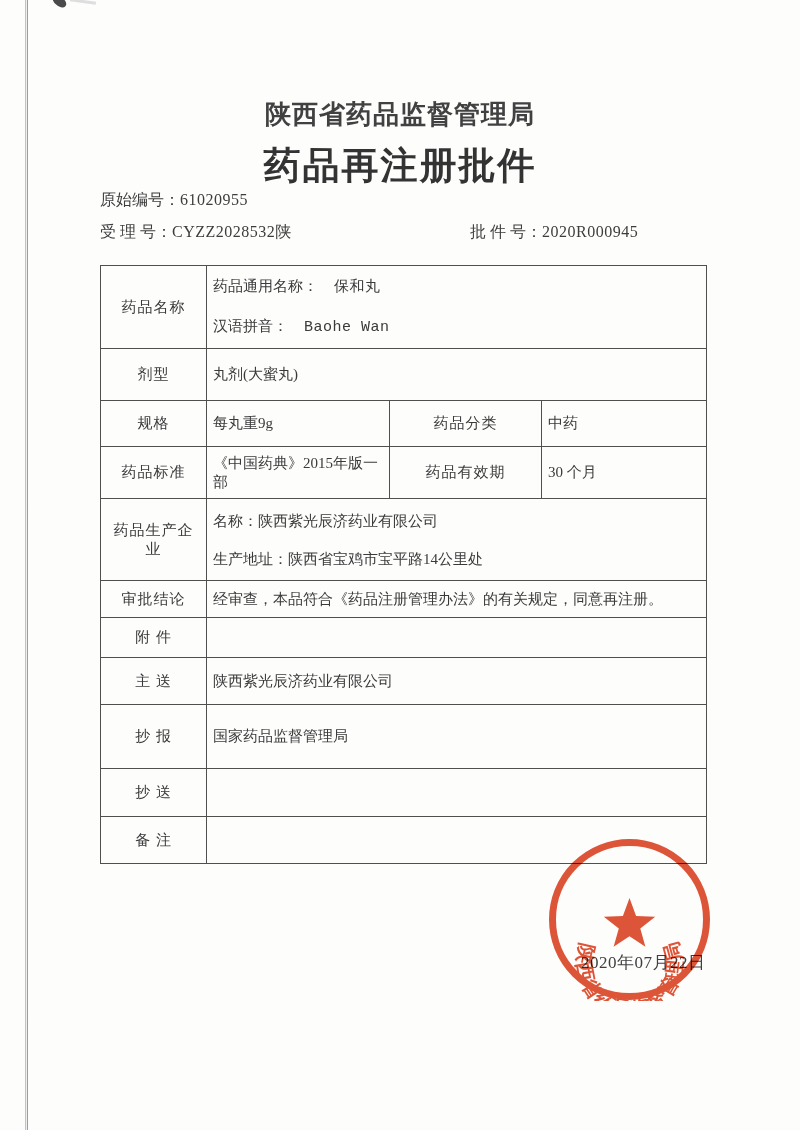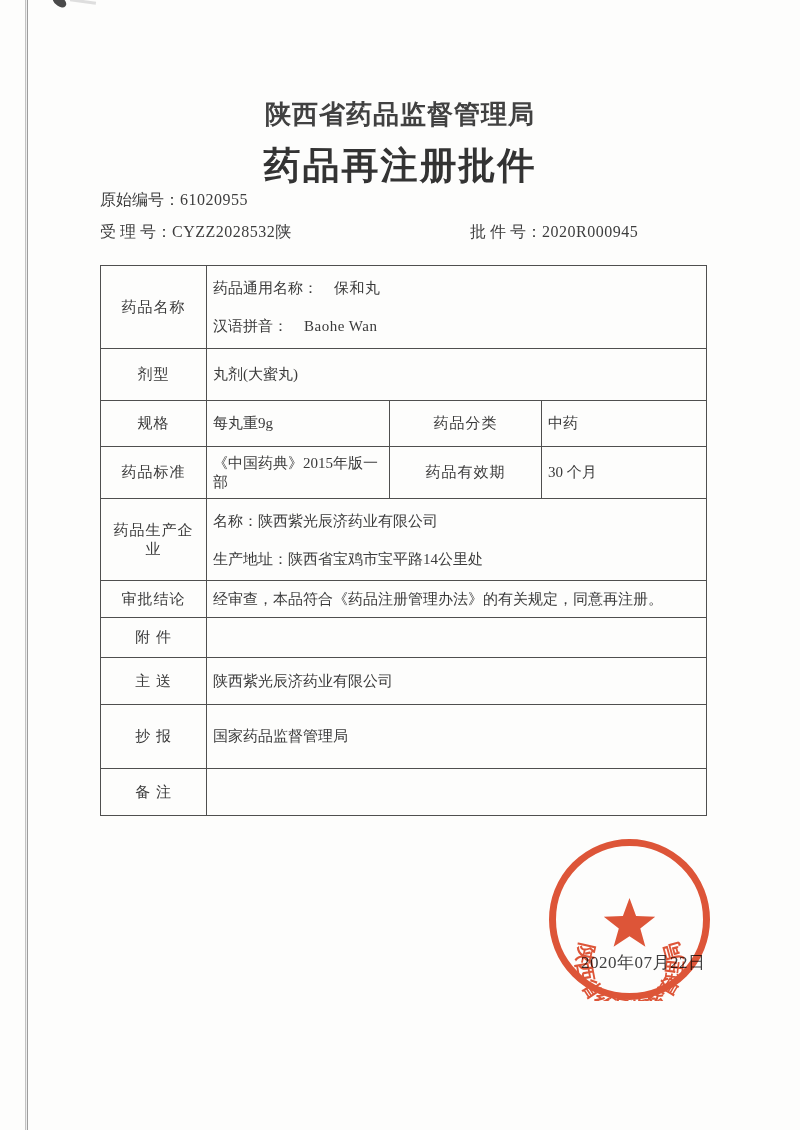--- a/index.html
+++ b/index.html
@@ -50,21 +50,21 @@
   }
   table.approval td{
     border:1px solid #4f4f4f;
     padding:2px 6px;vertical-align:middle;
     overflow:hidden;
   }
   td.lbl{text-align:center;padding:2px 3px;letter-spacing:1px;}
   td.val{text-align:left;padding-left:13px;}
   .vline{line-height:20px;}
   .vline + .vline{margin-top:18px;}
-  .vgap{margin-left:16px;letter-spacing:.5px;}
+  .vgap{margin-left:16px;letter-spacing:.5px;font-family:Liberation Mono, monospace;}
 
   
   .stamp{
     position:absolute;left:548px;top:838px;width:163px;height:163px;
     mix-blend-mode:multiply;opacity:.92;
   }
   .stamp-date{
     position:absolute;left:581px;top:951px;
     font-size:17px;color:#3f3f3f;letter-spacing:.5px;
   }
@@ -134,20 +134,24 @@
         <td class="val" colspan="3"></td>
       </tr>
       <tr style="height:47px">
         <td class="lbl">主 送</td>
         <td class="val" colspan="3">陕西紫光辰济药业有限公司</td>
       </tr>
       <tr style="height:64px">
         <td class="lbl">抄 报</td>
         <td class="val" colspan="3">国家药品监督管理局</td>
       </tr>
+      <tr style="height:48px">
+        <td class="lbl">抄 送</td>
+        <td class="val" colspan="3"></td>
+      </tr>
       <tr style="height:47px">
         <td class="lbl">备 注</td>
         <td class="val" colspan="3"></td>
       </tr>
     </tbody>
   </table>
 
   <div class="stamp-date">2020年07月22日</div>
 
   <svg class="stamp" viewBox="0 0 163 163" xmlns="http://www.w3.org/2000/svg">

